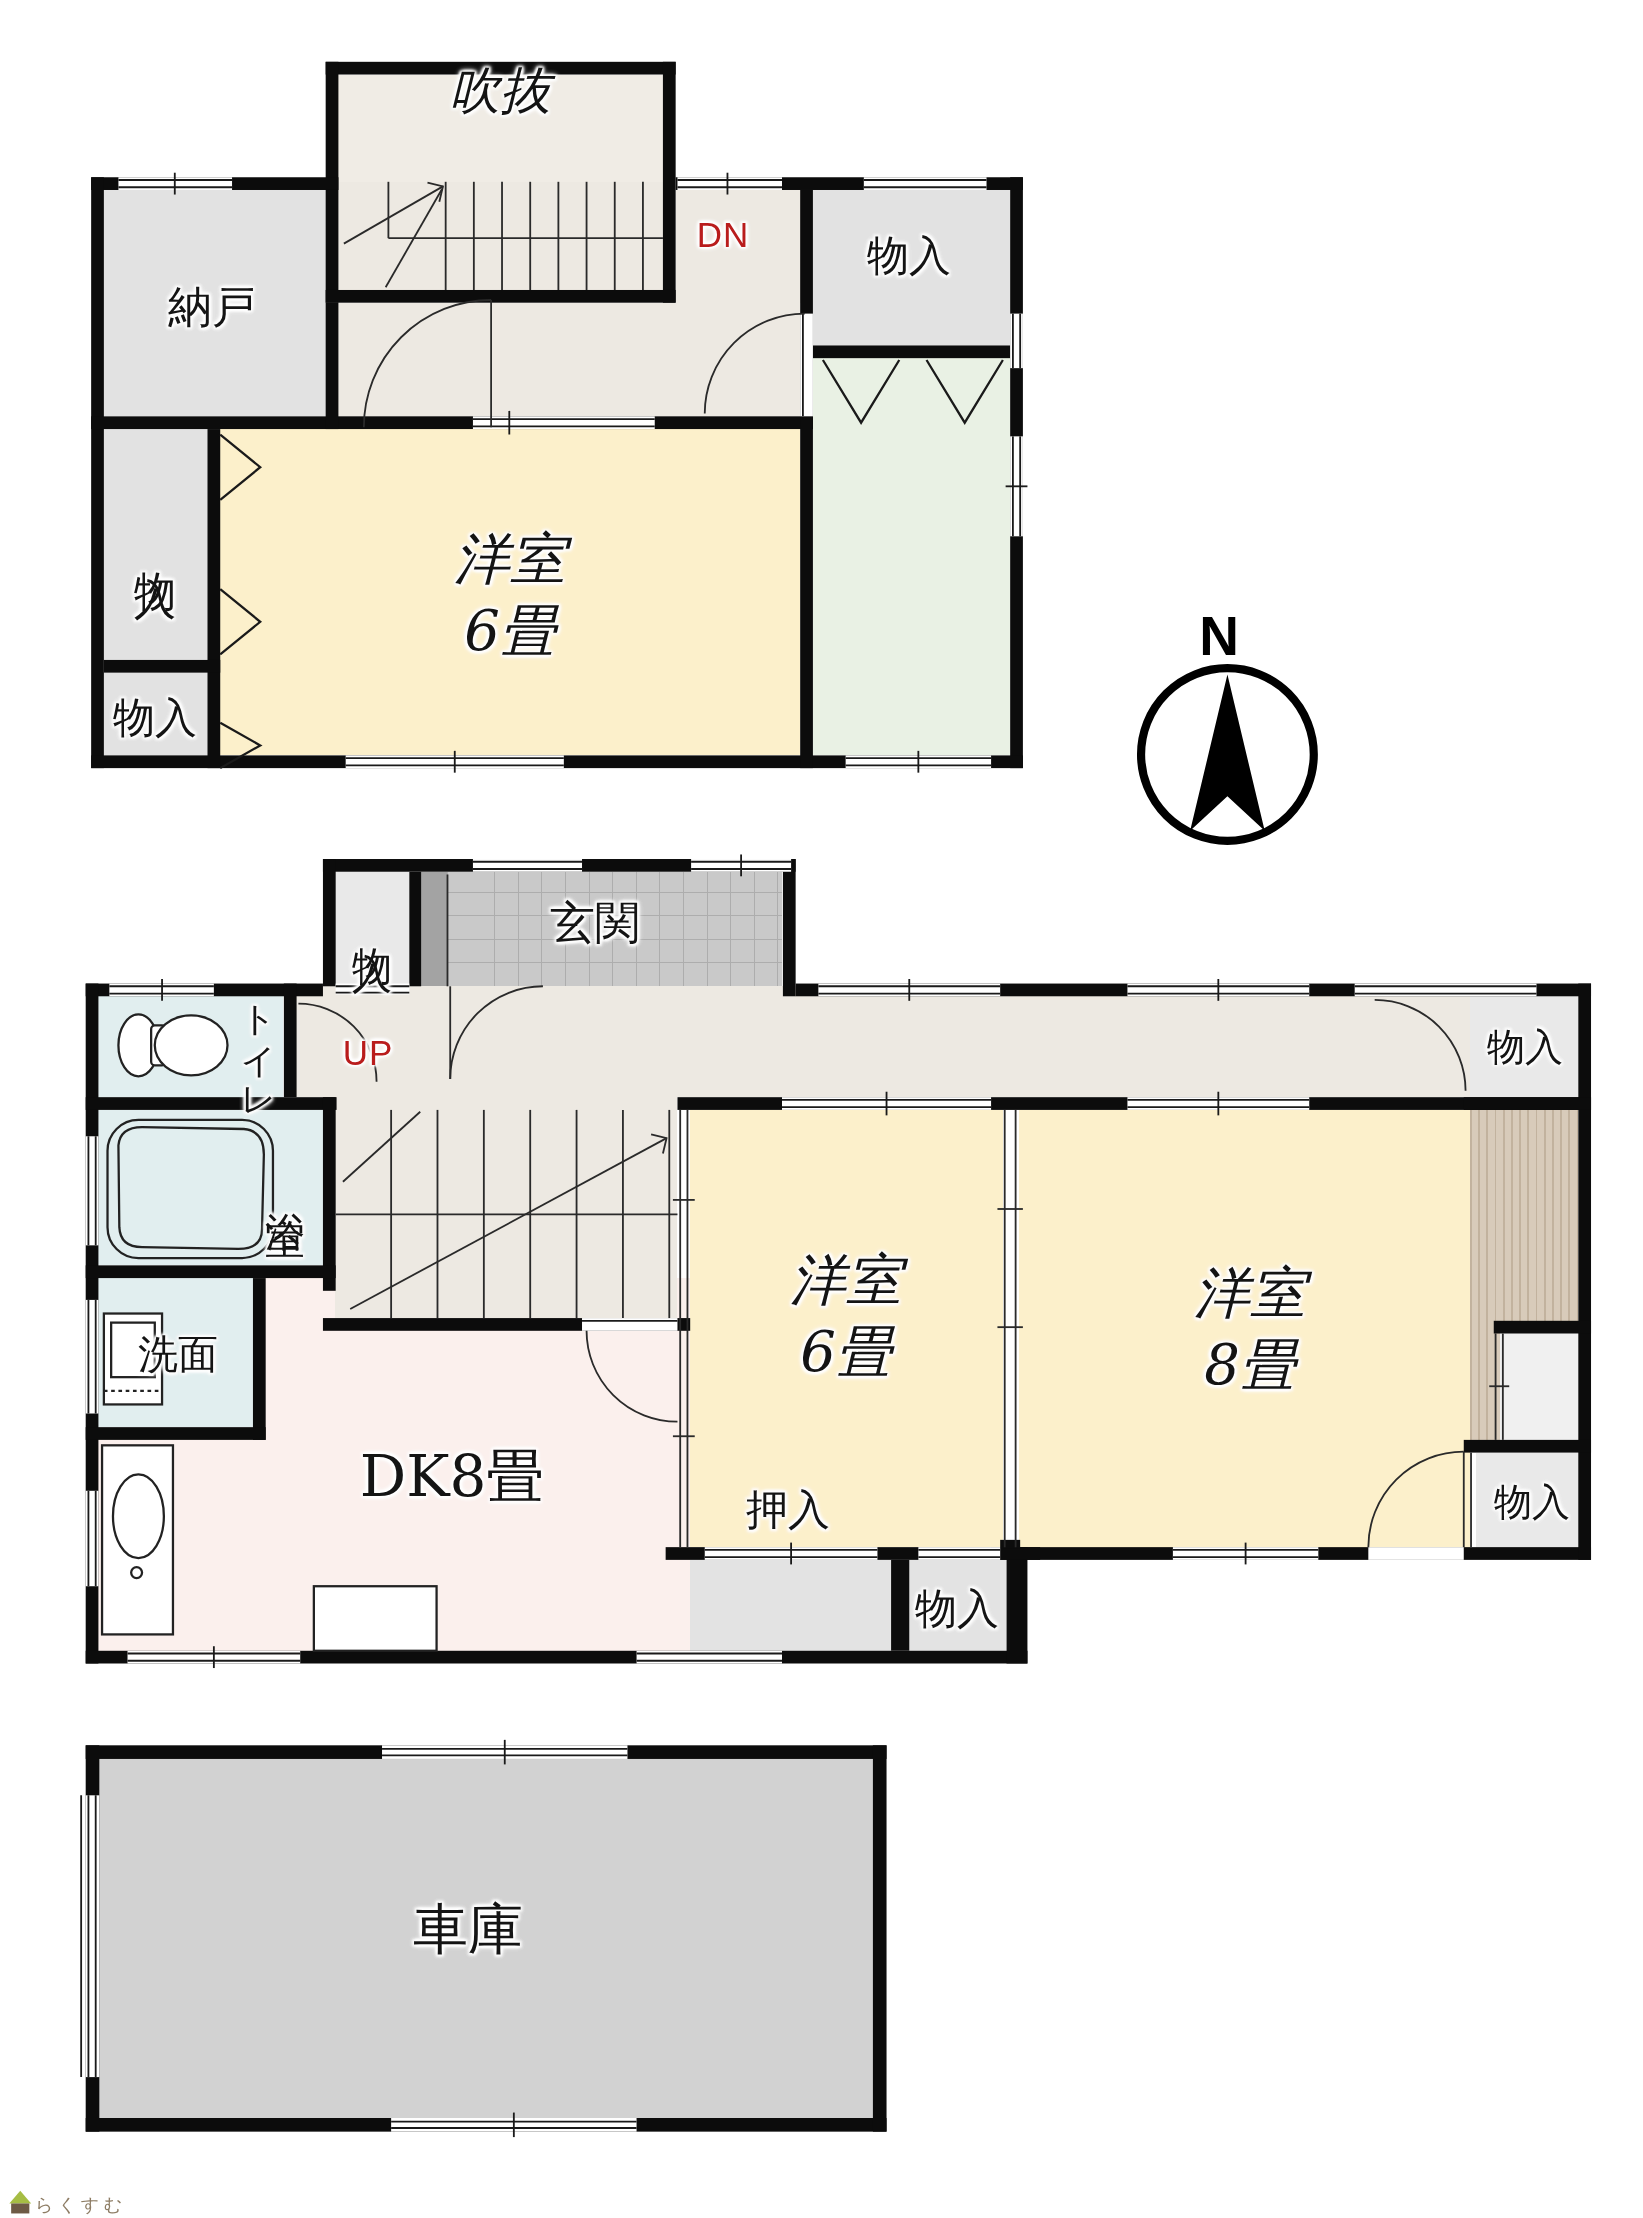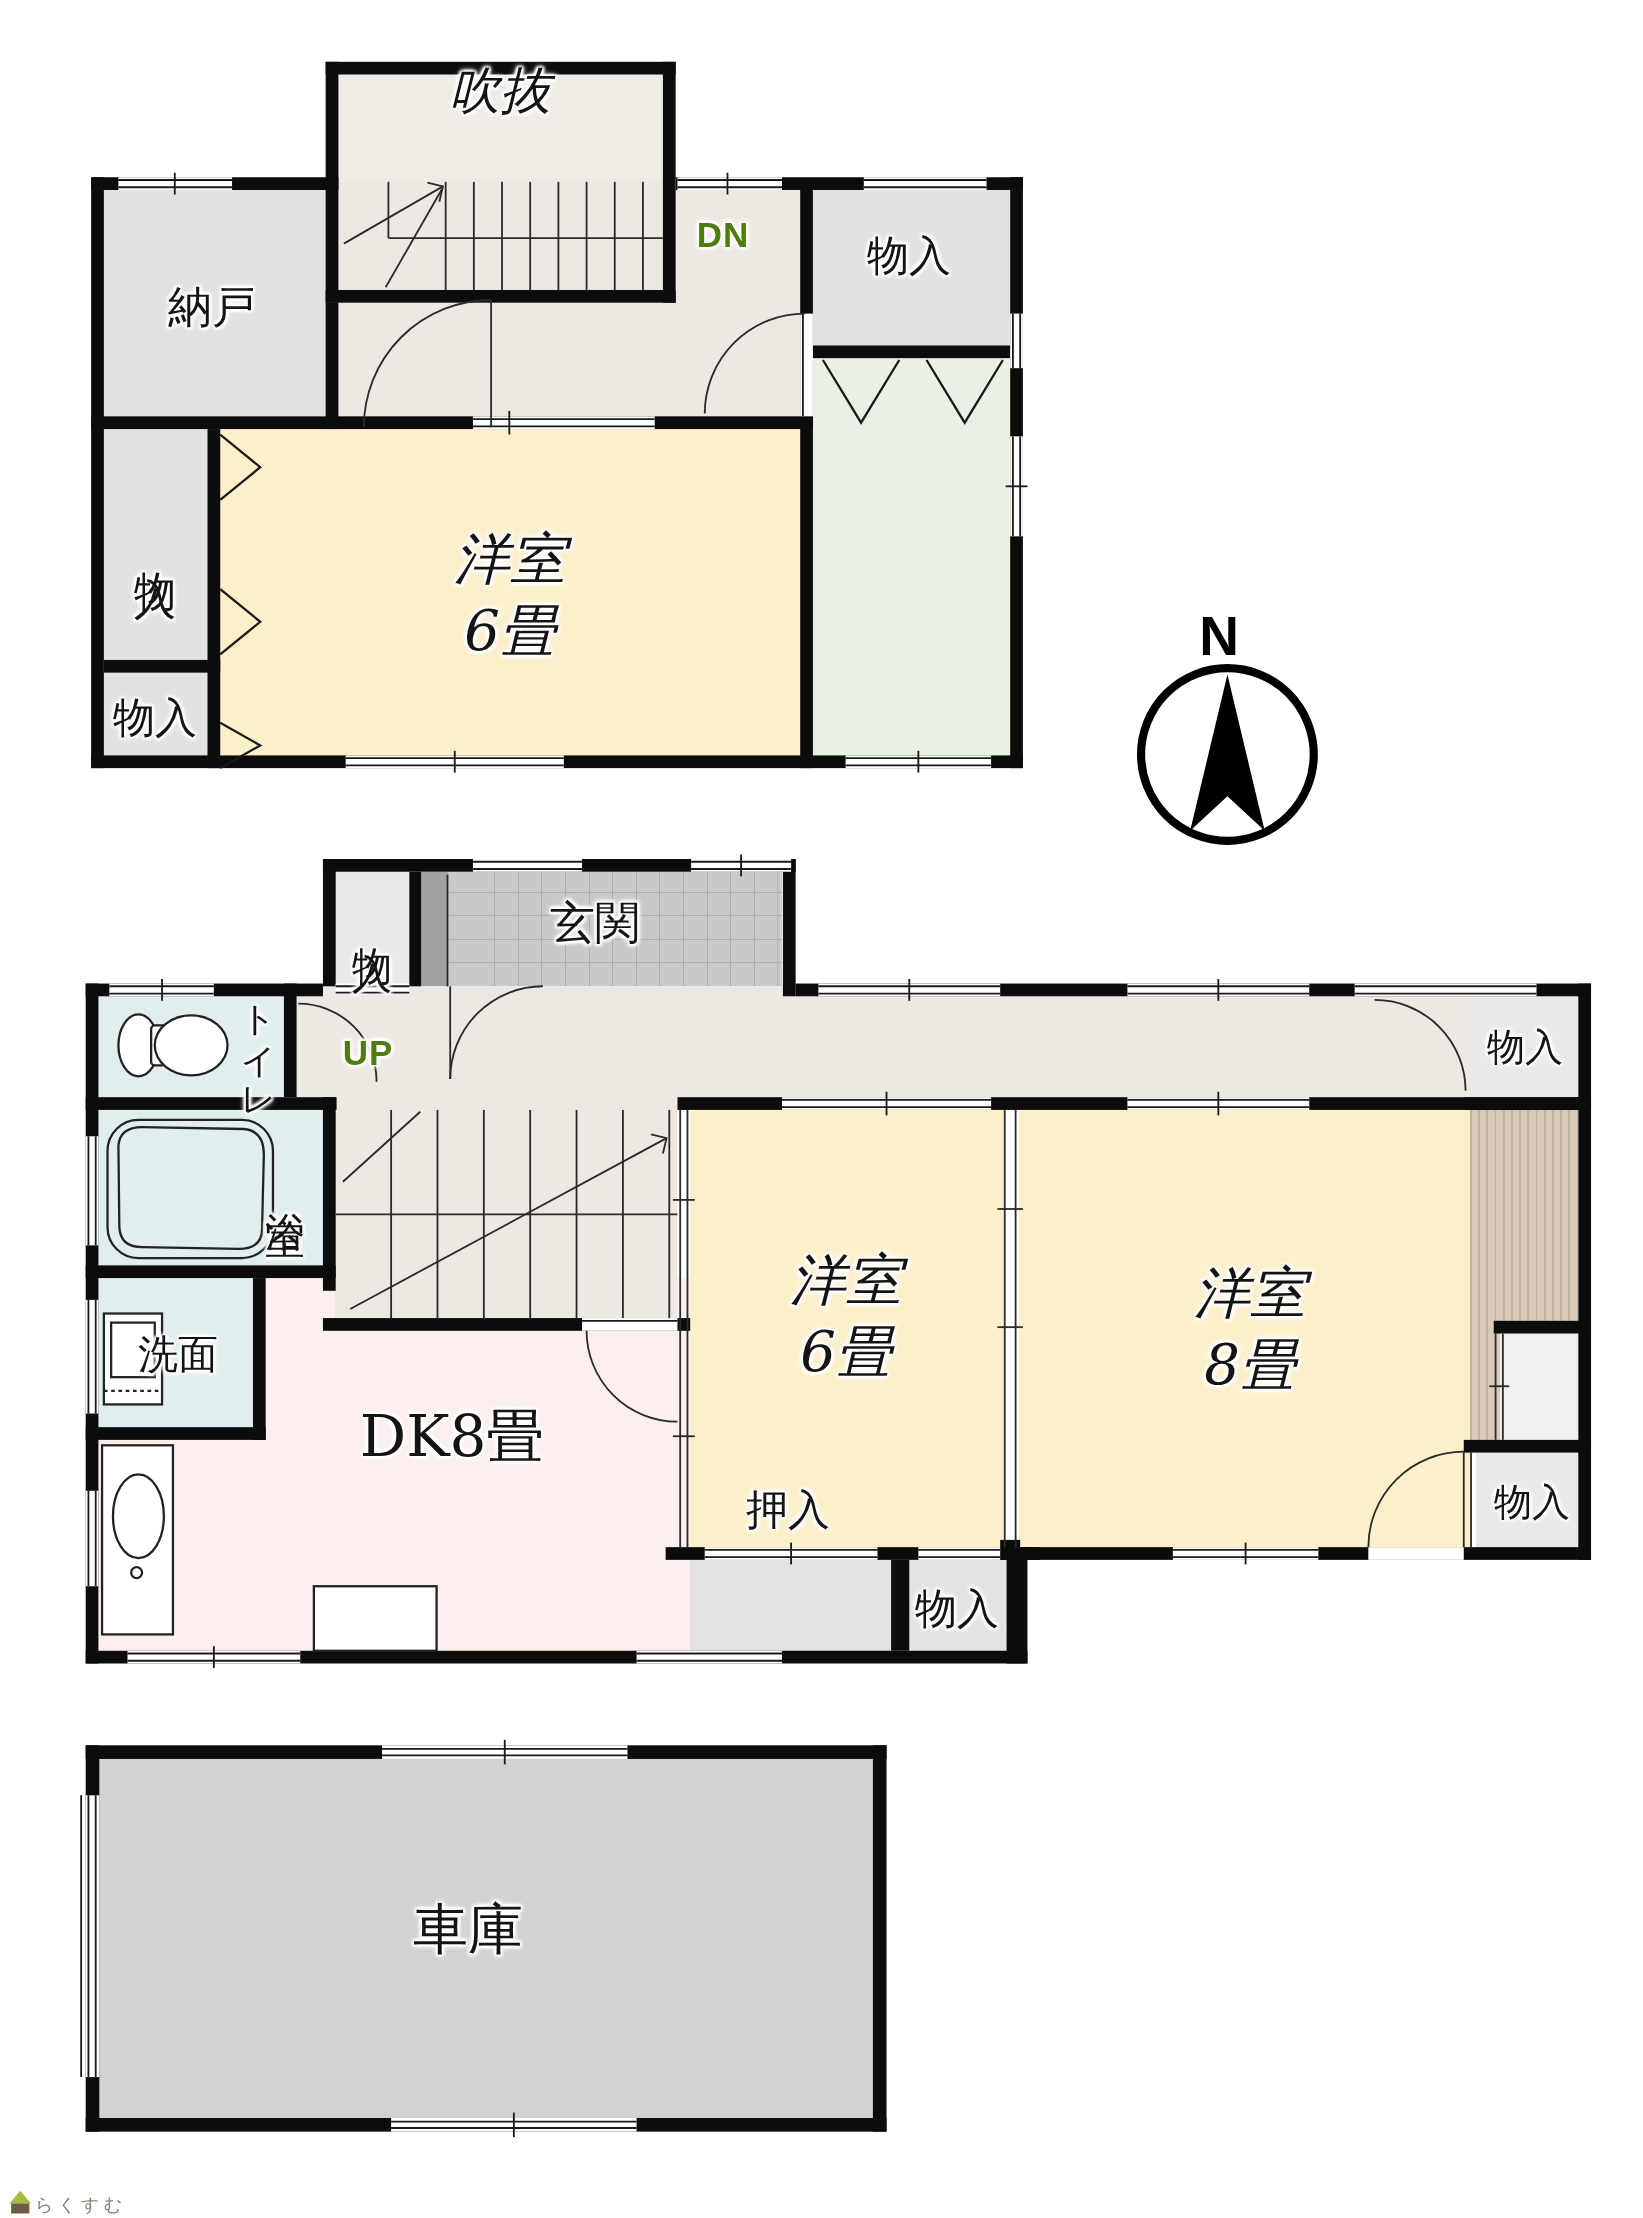--- a/index.html
+++ b/index.html
@@ -44,22 +44,22 @@
   
   #ov{position:absolute;left:0;top:0;z-index:2;}
   
   .lbl{position:absolute;z-index:3;transform:translate(-50%,-50%);color:#141414;
        white-space:nowrap;text-align:center;line-height:1.28;
        text-shadow:0 0 3.6px #fff,0 0 3.6px #fff,0 0 6.4px #fff,0 0 6.4px #fff,
          -1.8px -1.8px 2.7px #fff,1.8px 1.8px 2.7px #fff,-1.8px 1.8px 2.7px #fff,1.8px -1.8px 2.7px #fff;}
   .vert{writing-mode:vertical-rl;text-orientation:upright;letter-spacing:4.5px;}
   .s62{font-size:56px;font-style:italic;} .s56{font-size:51px;} .s50{font-size:45px;} .s48{font-size:44px;}
   .s46{font-size:42px;} .s44{font-size:40px;} .s42{font-size:38px;} .s38{font-size:35px;}
-  .s64{font-size:58px;} .s60{font-size:55px;}
-  .eng{font-family:"Liberation Sans","DejaVu Sans",sans-serif;color:#4d7c0f;font-weight:700;letter-spacing:0.9px;}
+  .s64{font-size:58px;margin-top:40px;} .s60{font-size:55px;}
+  .eng{font-family:"Liberation Sans","DejaVu Sans",sans-serif;color:#b91c1c;font-weight:400;letter-spacing:0.9px;}
   .north{font-family:"Liberation Sans","DejaVu Sans",sans-serif;font-weight:700;color:#000;}
   #l-wm{position:absolute;left:35px;top:2193px;z-index:3;transform:none;
         font-family:"DejaVu Sans","Liberation Sans",sans-serif;
         font-size:18px;color:#8d7c64;letter-spacing:4.5px;}
 </style>
 </head>
 <body>
 
 <div id="plan">
 

